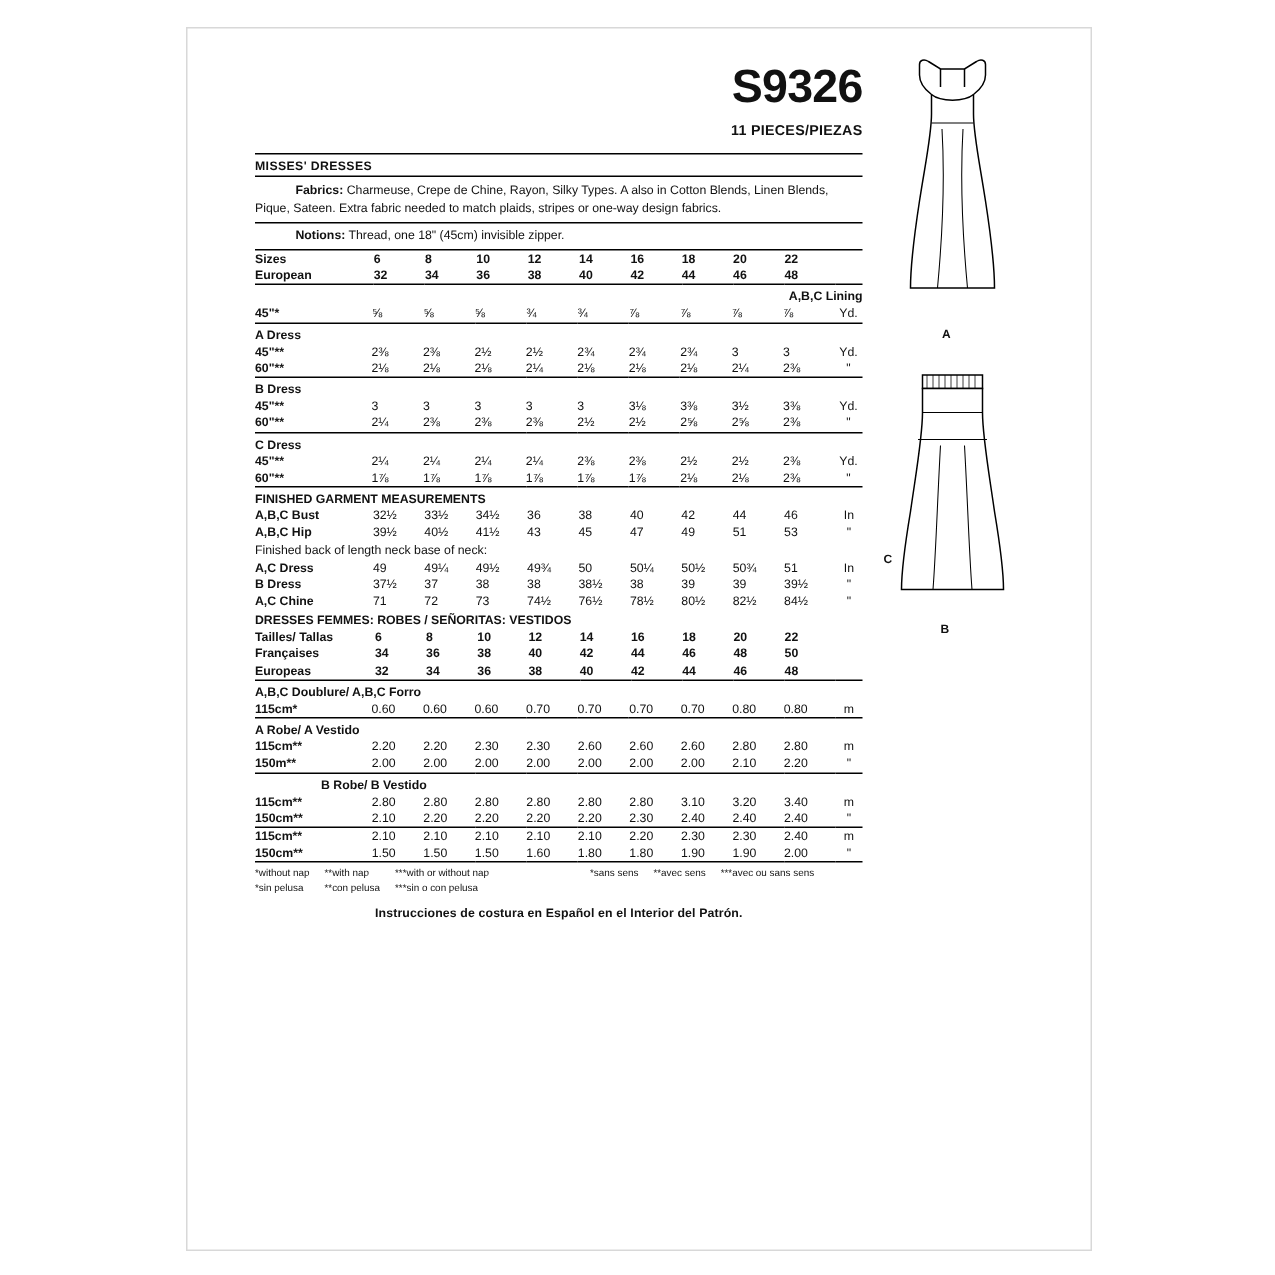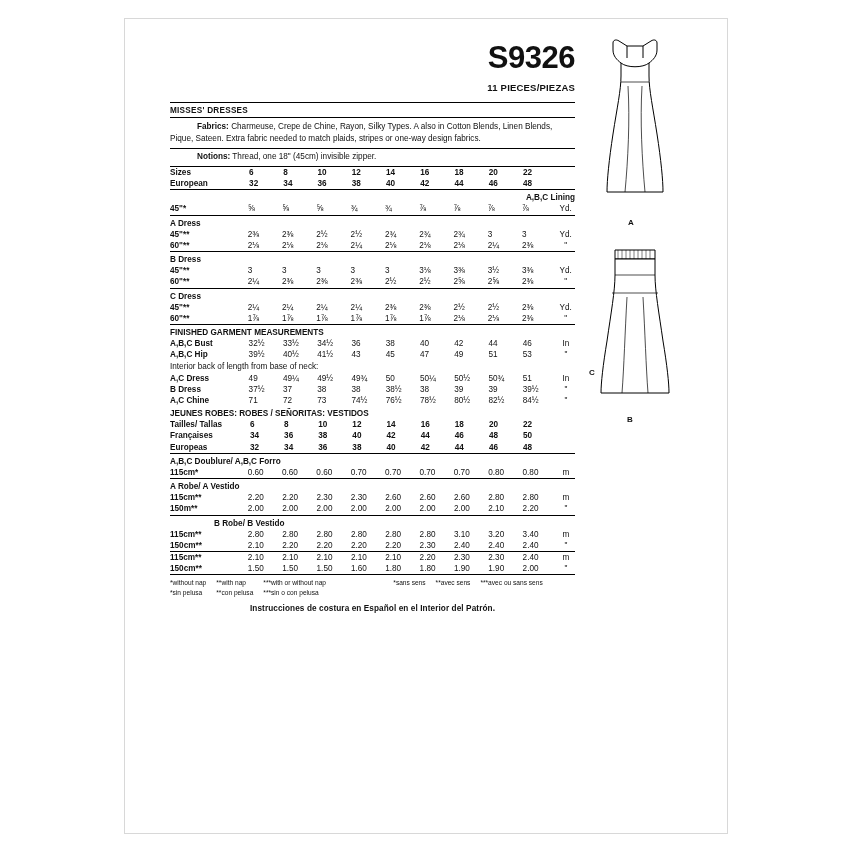--- a/index.html
+++ b/index.html
@@ -363,21 +363,21 @@
         <td class="num">41½</td>
         <td class="num">43</td>
         <td class="num">45</td>
         <td class="num">47</td>
         <td class="num">49</td>
         <td class="num">51</td>
         <td class="num">53</td>
         <td class="unit">"</td>
       </tr>
       <tr>
-            <td class="lbl-n" colspan="11" style="padding-top:2px;">Interior back of length from base of neck:</td>
+            <td class="lbl-n" colspan="11" style="padding-top:2px;">Finished back of length neck base of neck:</td>
           </tr>
       <tr>
         <td class="lbl">A,C Dress</td>
         <td class="num">49</td>
         <td class="num">49¼</td>
         <td class="num">49½</td>
         <td class="num">49¾</td>
         <td class="num">50</td>
         <td class="num">50¼</td>
         <td class="num">50½</td>
@@ -423,21 +423,21 @@
           <col class="cN">
           <col class="cN">
           <col class="cN">
           <col class="cN">
           <col class="cN">
           <col class="cN">
           <col class="cU">
         </colgroup>
       <tbody>
           <tr>
-            <td class="lbl" colspan="11" style="padding-top:3px;">JEUNES ROBES: ROBES / SEÑORITAS: VESTIDOS</td>
+            <td class="lbl" colspan="11" style="padding-top:3px;">DRESSES FEMMES: ROBES / SEÑORITAS: VESTIDOS</td>
           </tr>
       <tr>
         <td class="lbl">Tailles/ Tallas</td>
         <td class="num lbl">6</td>
         <td class="num lbl">8</td>
         <td class="num lbl">10</td>
         <td class="num lbl">12</td>
         <td class="num lbl">14</td>
         <td class="num lbl">16</td>
         <td class="num lbl">18</td>

